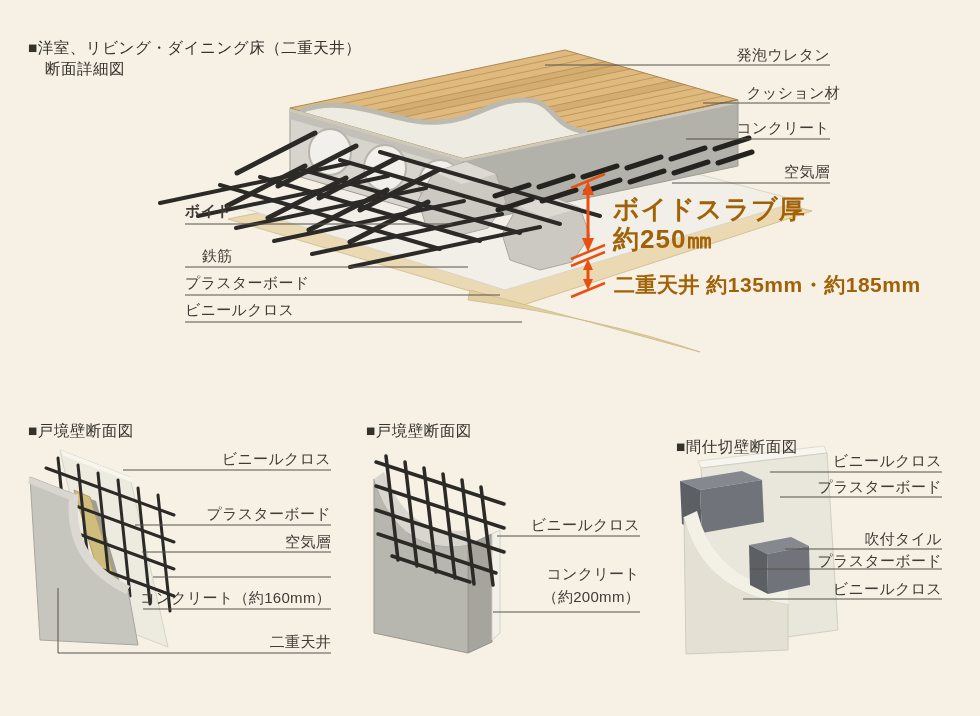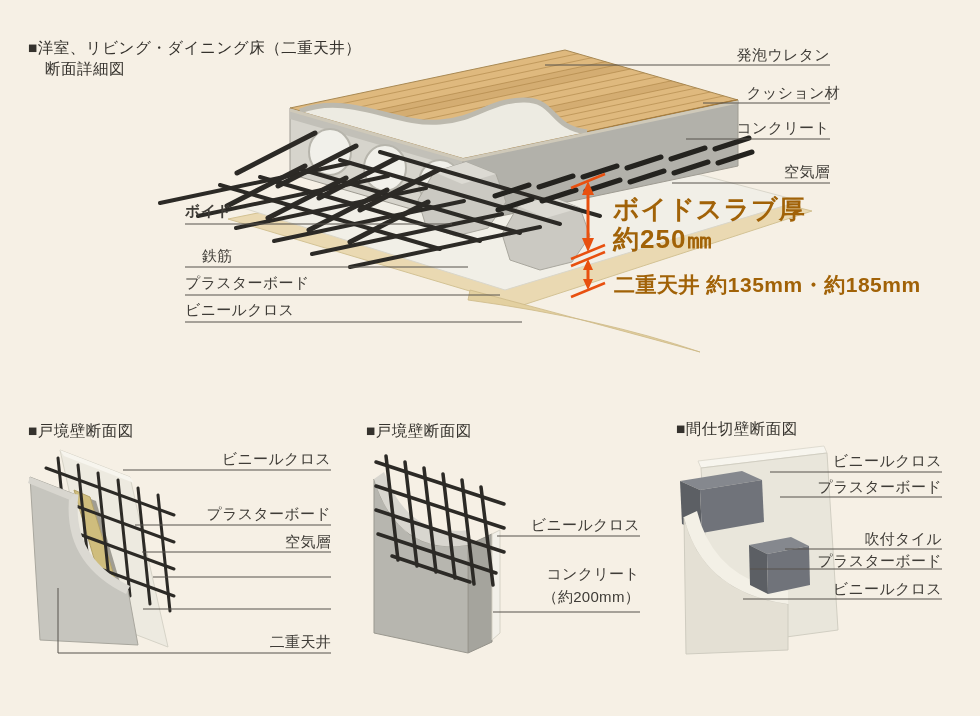--- a/index.html
+++ b/index.html
@@ -244,27 +244,28 @@
   <div class="lbl" style="left:185px;top:301px;">ビニールクロス</div>
 
   <div class="dim dim-big" style="left:613px;top:192px;">ボイドスラブ厚</div>
   <div class="dim dim-big" style="left:613px;top:222px;">約250㎜</div>
   <div class="dim dim-small" style="left:614px;top:271px;">二重天井 約135mm・約185mm</div>
 
   <div class="ttl" style="left:28px;top:421px;">■戸境壁断面図</div>
   <div class="lbl" style="right:649px;top:450px;">ビニールクロス</div>
   <div class="lbl" style="right:649px;top:505px;">プラスターボード</div>
   <div class="lbl" style="right:649px;top:533px;">空気層</div>
+  <div class="lbl" style="right:649px;top:589px;">コンクリート（約160mm）</div>
   <div class="lbl" style="right:649px;top:633px;">二重天井</div>
 
   <div class="ttl" style="left:366px;top:421px;text-align:right;">■戸境壁断面図</div>
   <div class="lbl" style="right:340px;top:516px;">ビニールクロス</div>
   <div class="lbl" style="right:340px;top:565px;">コンクリート</div>
   <div class="lbl" style="right:340px;top:588px;margin-left:44px;">（約200mm）</div>
 
-  <div class="ttl" style="left:676px;top:419px;">■間仕切壁断面図</div>
+  <div class="ttl" style="left:676px;top:437px;">■間仕切壁断面図</div>
   <div class="lbl" style="right:38px;top:452px;">ビニールクロス</div>
   <div class="lbl" style="right:38px;top:478px;">プラスターボード</div>
   <div class="lbl" style="right:38px;top:530px;">吹付タイル</div>
   <div class="lbl" style="right:38px;top:552px;">プラスターボード</div>
   <div class="lbl" style="right:38px;top:580px;">ビニールクロス</div>
 
 </div>
 
 </body></html>

